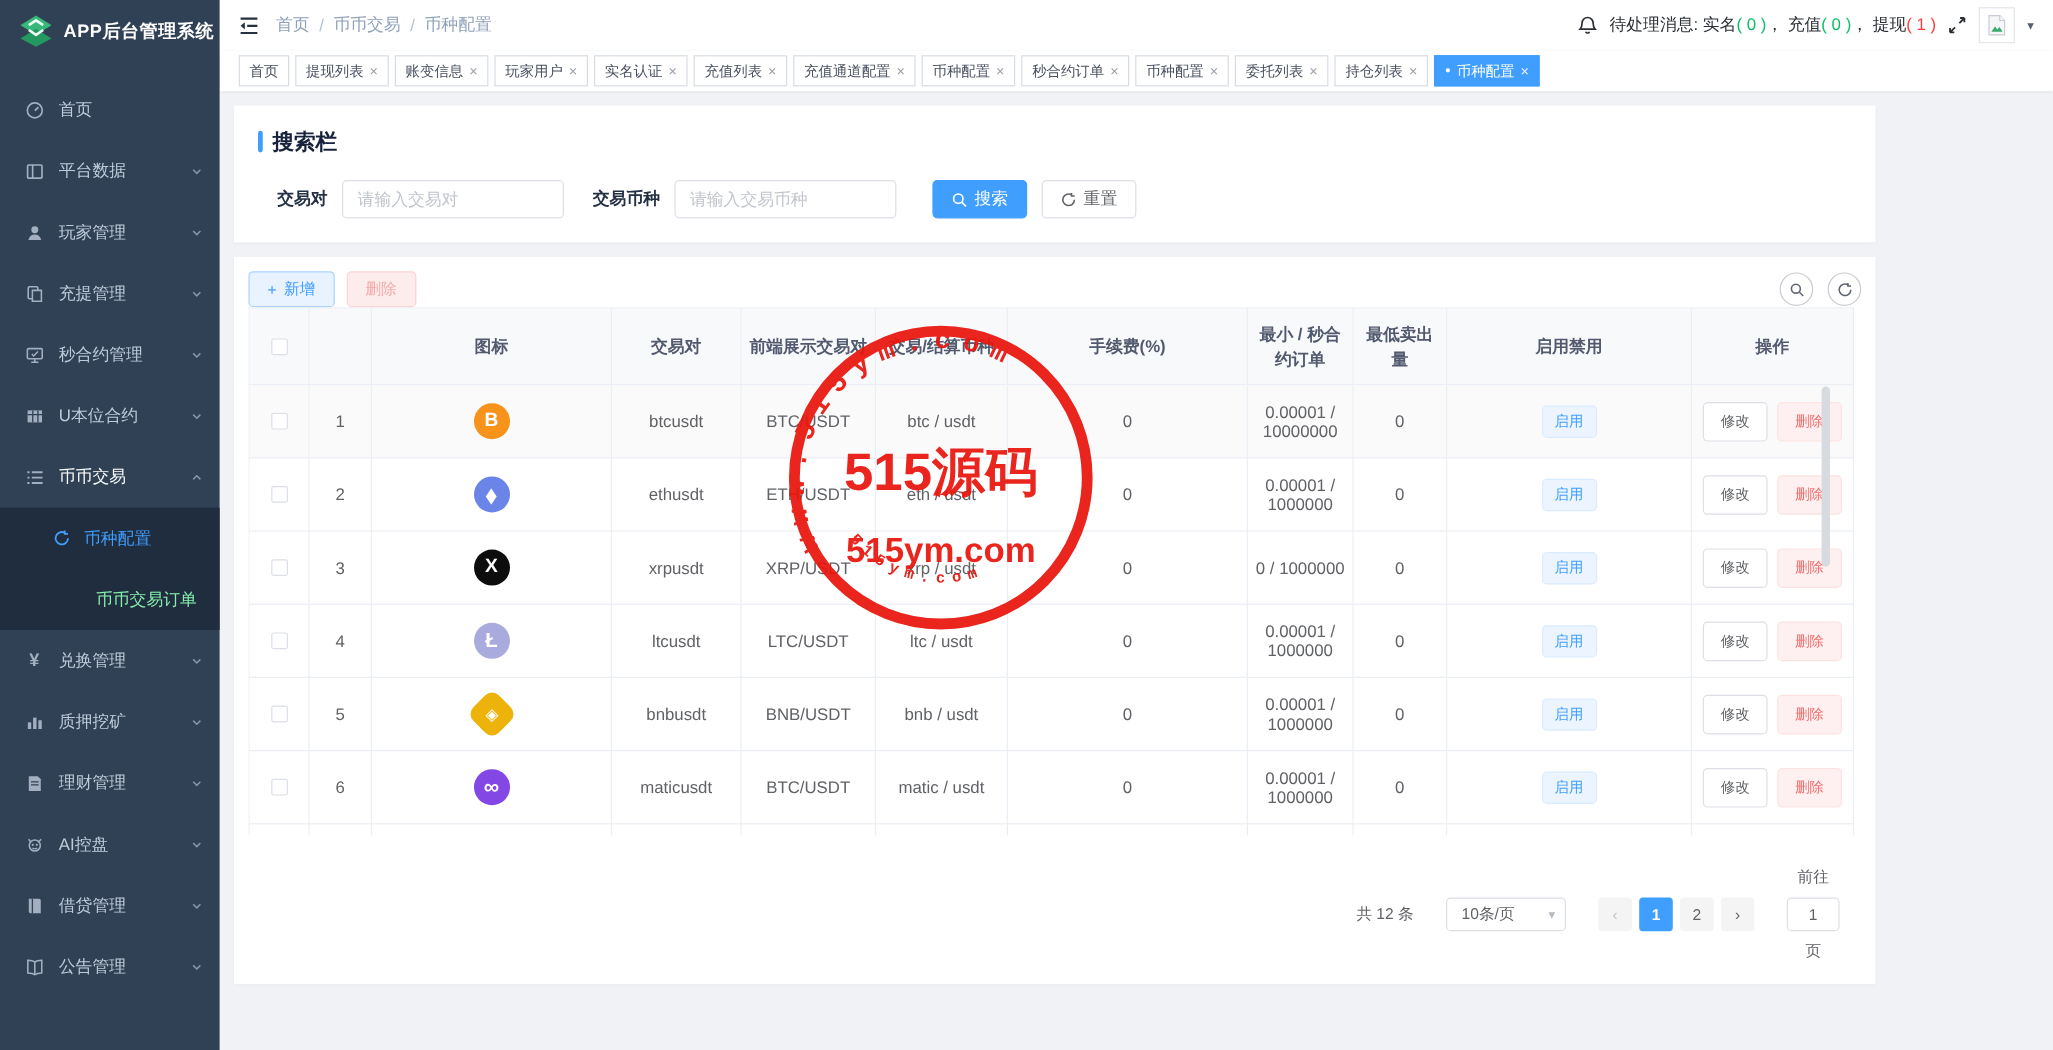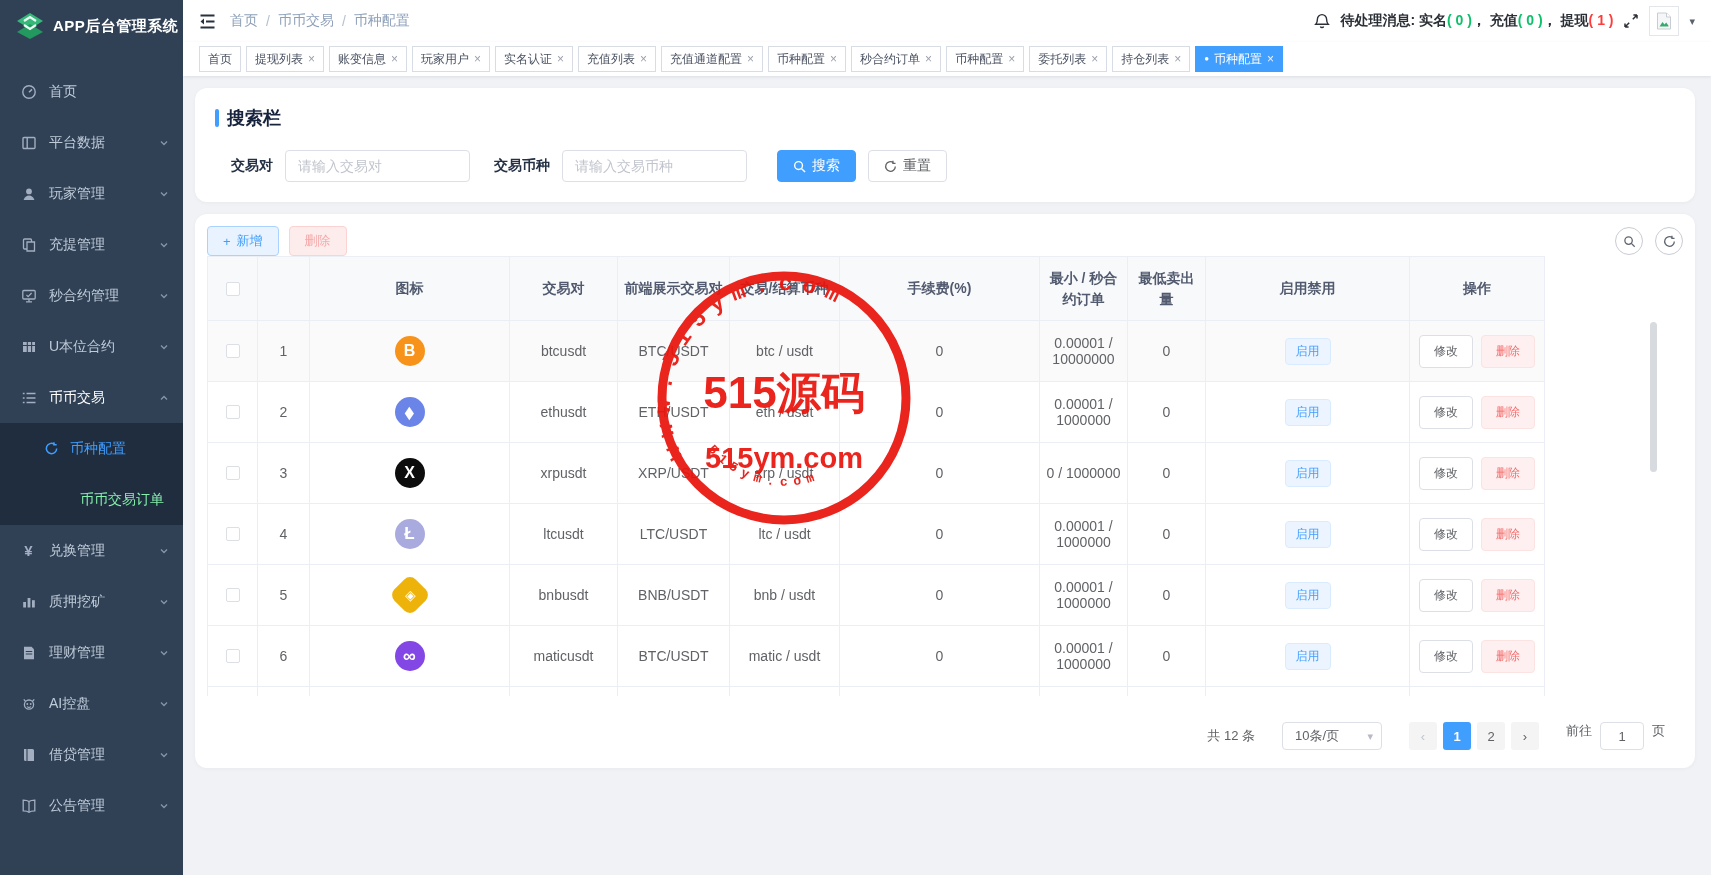--- a/index.html
+++ b/index.html
@@ -22,37 +22,37 @@
   .submenu .sub-item .micon { width:16px; height:16px; }
   .submenu .sub-item.active { color:#409EFF; }
   .submenu .sub-item .spacer { width:26px; flex:0 0 26px; }
 
   
   .main { position:absolute; left:183px; top:0; right:0; height:875px; display:flex; flex-direction:column; }
   .topbar { height:42px; background:#fff; display:flex; align-items:center; padding:0 16px; gap:14px; }
   .hamburger { color:#27313f; cursor:pointer; display:flex; }
   .breadcrumb { display:flex; align-items:center; gap:8px; font-size:14px; color:#8ea0b9; }
   .breadcrumb .bc-sep { color:#b4c0d1; }
-  .topbar-right { margin-left:auto; display:flex; align-items:center; gap:10px; color:#2b2f36; font-size:14px;font-weight:bold; }
+  .topbar-right { margin-left:auto; display:flex; align-items:center; gap:10px; color:#2b2f36; font-size:14px; }
   .msg-green { color:#0ec06a; }
   .msg-red { color:#ff3b3b; }
   .avatar-box { width:30px; height:30px; border:1px solid #e3e6ea; background:#fff; display:flex; align-items:center; justify-content:center; cursor:pointer; }
   .caret-down { color:#5a6170; font-size:11px; cursor:pointer; }
 
   
   .tabsbar { height:34px; background:#fff; display:flex; align-items:center; padding:0 16px; box-shadow:0 1px 3px rgba(0,21,41,.09); position:relative; z-index:5; }
   .tag-tab { display:inline-flex; align-items:center; gap:5px; height:26px; padding:0 8px; border:1px solid #d8dce5; background:#fff; color:#495060; font-size:12px; margin-right:5px; cursor:pointer; white-space:nowrap; }
   .tag-tab .x { color:#9aa0ab; font-size:12px; }
   .tag-tab.active { background:#409EFF; border-color:#409EFF; color:#fff; }
   .tag-tab.active .x { color:#eaf4ff; }
   .tag-tab .dot { font-size:8px; line-height:1; }
 
   
   .content { flex:1; padding:12px 0 0 12px; }
-  .card { width:1500px; background:#fff; border-radius:12px; box-shadow:0 1px 4px rgba(0,0,0,.04); }
+  .card { width:1368px; background:#fff; border-radius:0; box-shadow:0 1px 4px rgba(0,0,0,.04); }
   .search-card { padding:18px 20px 20px; }
   .sec-title { display:flex; align-items:center; gap:8px; }
   .sec-bar { width:4px; height:18px; background:#409EFF; border-radius:2px; }
   .sec-text { font-size:18px; font-weight:700; color:#17233d; }
   .search-form { margin-top:20px; display:flex; align-items:center; padding-left:16px; }
   .fld-label { font-weight:700; color:#243044; margin-right:12px; }
   .inp { width:185px; height:32px; border:1px solid #dcdfe6; border-radius:4px; padding:0 12px; font-size:14px; color:#15803d; outline:none; }
   .inp::placeholder { color:#c0c4cc; }
   .gap24 { width:24px; }
   .gap30 { width:30px; }
@@ -90,21 +90,21 @@
   .btn-del { background:#fef0f0; border:1px solid #fde2e2; color:#F56C6C; font-size:12px; padding:7px 14px; border-radius:4px; cursor:pointer; }
   .vscroll { position:absolute; right:26px; top:66px; width:7px; height:150px; background:#d7dade; border-radius:4px; }
 
   .pagination { margin-top:26px; display:flex; justify-content:flex-end; align-items:center; gap:27px; font-size:13px; color:#606266; padding-right:18px; }
   .pg-select { width:100px; height:28px; border:1px solid #dcdfe6; border-radius:4px; display:flex; align-items:center; justify-content:space-between; padding:0 8px 0 12px; cursor:pointer; color:#606266; }
   .pg-select .caret-down { color:#b6bac2; }
   .pager { display:flex; gap:6px; align-items:center; }
   .pg-btn { min-width:28px; height:28px; border-radius:3px; background:#f4f4f5; display:flex; align-items:center; justify-content:center; font-size:13px; color:#606266; cursor:pointer; }
   .pg-btn.disabled { color:#c0c4cc; }
   .pg-btn.active { background:#409EFF; color:#fff; font-weight:700; }
-  .pg-jump { display:flex; gap:8px; }
+  .pg-jump { display:flex; align-items:center; gap:8px;flex-direction:column; }
   .pg-input { width:44px; height:28px; border:1px solid #dcdfe6; border-radius:4px; text-align:center; font-size:13px; color:#606266; outline:none; }
 
   
   .watermark { position:absolute; left:652px; top:266px; width:264px; height:264px; z-index:60; pointer-events:none; opacity:.93; }
 </style>
 </head>
 <body>
 
 <aside class="sidebar">
   <div class="logo-row">

